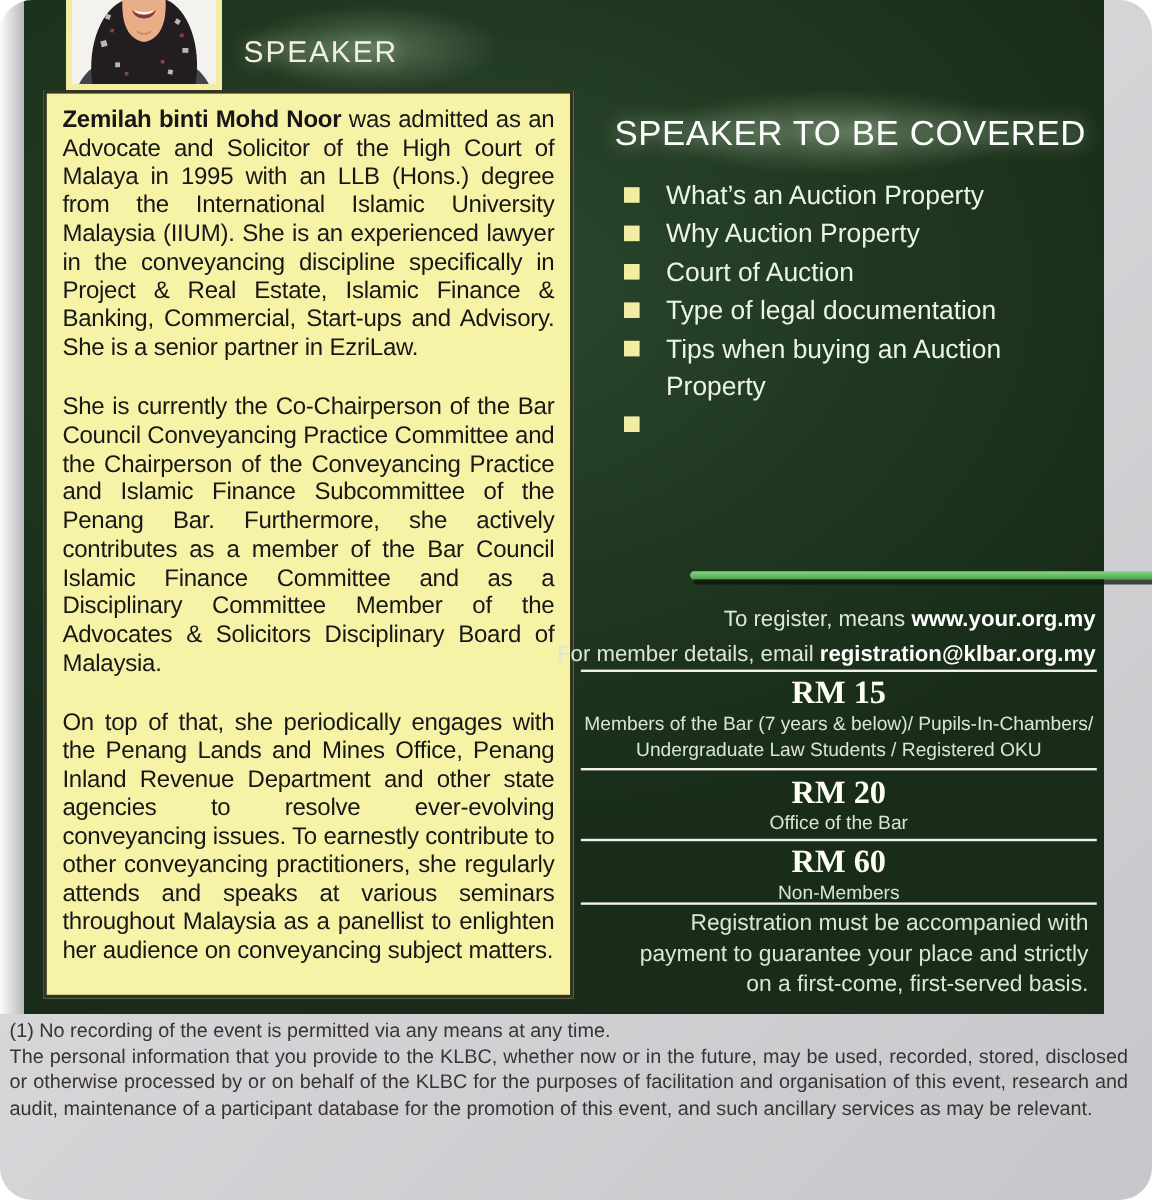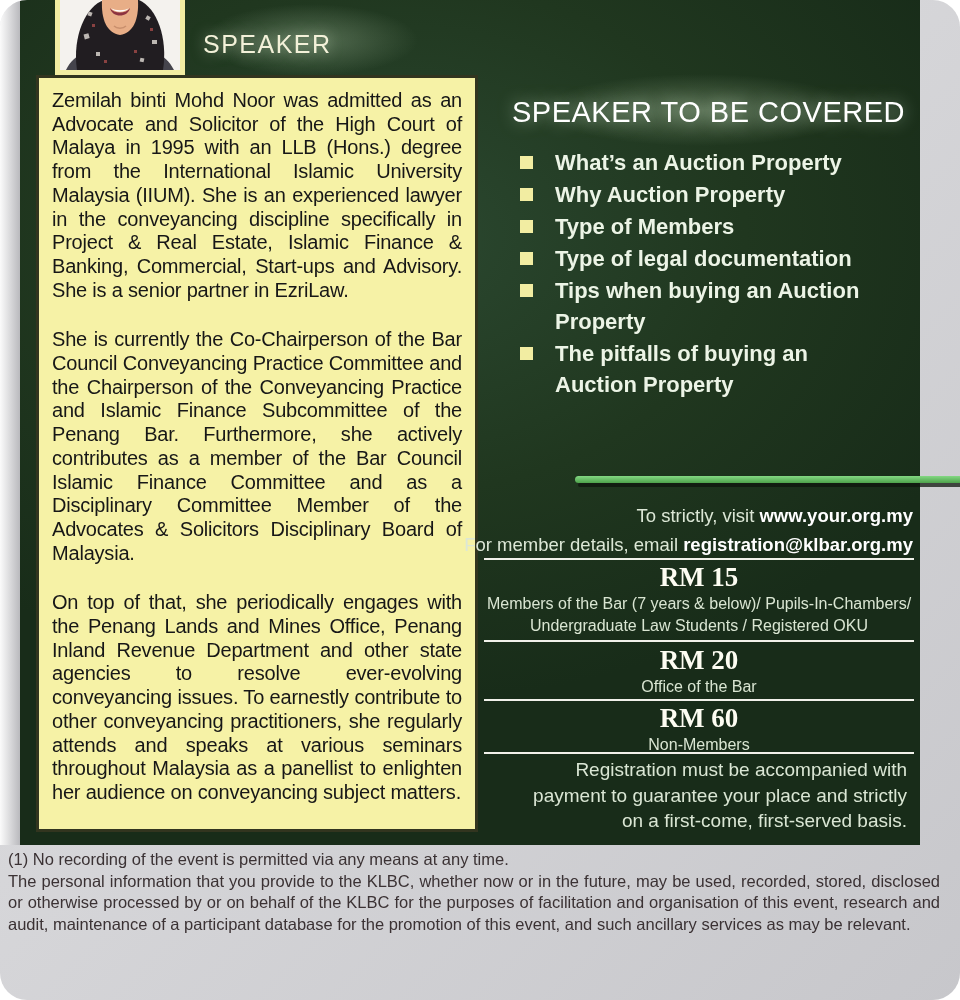--- a/index.html
+++ b/index.html
@@ -23,25 +23,25 @@
   .photo-frame svg{display:block;width:120px;height:70px;}
   
   .speaker-label{position:absolute;left:203px;top:30px;font-size:25px;letter-spacing:1.5px;
     color:#f3f1d9;text-shadow:0 0 14px rgba(220,240,210,0.55);}
   
   .bio-box{position:absolute;left:36px;top:75px;width:442px;height:757px;box-sizing:border-box;
     background:#f6f2a6;border:3px solid #32351f;padding:11px 13px;}
   .bio-box p{margin:0 0 26px 0;font-size:20px;line-height:23.7px;color:#171717;
     text-align:justify;letter-spacing:-0.2px;}
   .bio-box p:last-child{margin-bottom:0;}
-  .bio-name{font-weight:normal;margin-top:24px;}
+  .bio-name{font-weight:bold;margin-top:24px;}
   
   .topics-heading{position:absolute;left:512px;top:96px;font-size:29px;color:#ffffff;
     letter-spacing:0.5px;text-shadow:0 0 16px rgba(215,240,210,0.6);}
-  .topics-list{position:absolute;left:520px;top:147px;width:380px;font-weight:bold;}
+  .topics-list{position:absolute;left:520px;top:147px;width:380px;}
   .topic-item{display:flex;align-items:flex-start;margin-bottom:1px;}
   .bullet{flex:0 0 13px;width:13px;height:13px;background:#f2eda2;margin:9px 0 0 0;}
   .topic-text{margin-left:22px;width:330px;font-size:22px;line-height:31px;color:#ecf4e6;}
   
   .accent-line{position:absolute;left:575px;top:476px;width:385px;height:7px;
     background:linear-gradient(to bottom,#83d883,#4ea24b);border-radius:4px 0 0 4px;}
   .accent-shadow{position:absolute;left:578px;top:483px;width:382px;height:4px;
     background:rgba(15,22,14,0.75);border-radius:3px 0 0 3px;}
   
   .register-block{position:absolute;left:455px;top:501px;width:458px;text-align:right;
@@ -113,41 +113,40 @@
     <div class="topic-item">
       <span class="bullet"></span>
       <span class="topic-text">What’s an Auction Property</span>
     </div>
     <div class="topic-item">
       <span class="bullet"></span>
       <span class="topic-text">Why Auction Property</span>
     </div>
     <div class="topic-item">
       <span class="bullet"></span>
-      <span class="topic-text">Type of Members</span>
+      <span class="topic-text">Court of Auction</span>
     </div>
     <div class="topic-item">
       <span class="bullet"></span>
       <span class="topic-text">Type of legal documentation</span>
     </div>
     <div class="topic-item">
       <span class="bullet"></span>
       <span class="topic-text">Tips when buying an Auction Property</span>
     </div>
     <div class="topic-item">
       <span class="bullet"></span>
-      <span class="topic-text">The pitfalls of buying an Auction Property</span>
     </div>
   </div>
 
   <div class="accent-line"></div>
   <div class="accent-shadow"></div>
 
   <div class="register-block">
-    <div><span>To strictly, visit </span><b>www.your.org.my</b></div>
+    <div><span>To register, means </span><b>www.your.org.my</b></div>
     <div><span>For member details, email </span><b>registration@klbar.org.my</b></div>
   </div>
 
   <div class="rule" style="top:558px"></div>
   <div class="fee" style="top:561px">
     <div class="fee-price">RM 15</div>
     <div class="fee-desc">Members of the Bar (7 years &amp; below)/ Pupils-In-Chambers/
 Undergraduate Law Students / Registered OKU</div>
   </div>
   <div class="rule" style="top:640px"></div>

